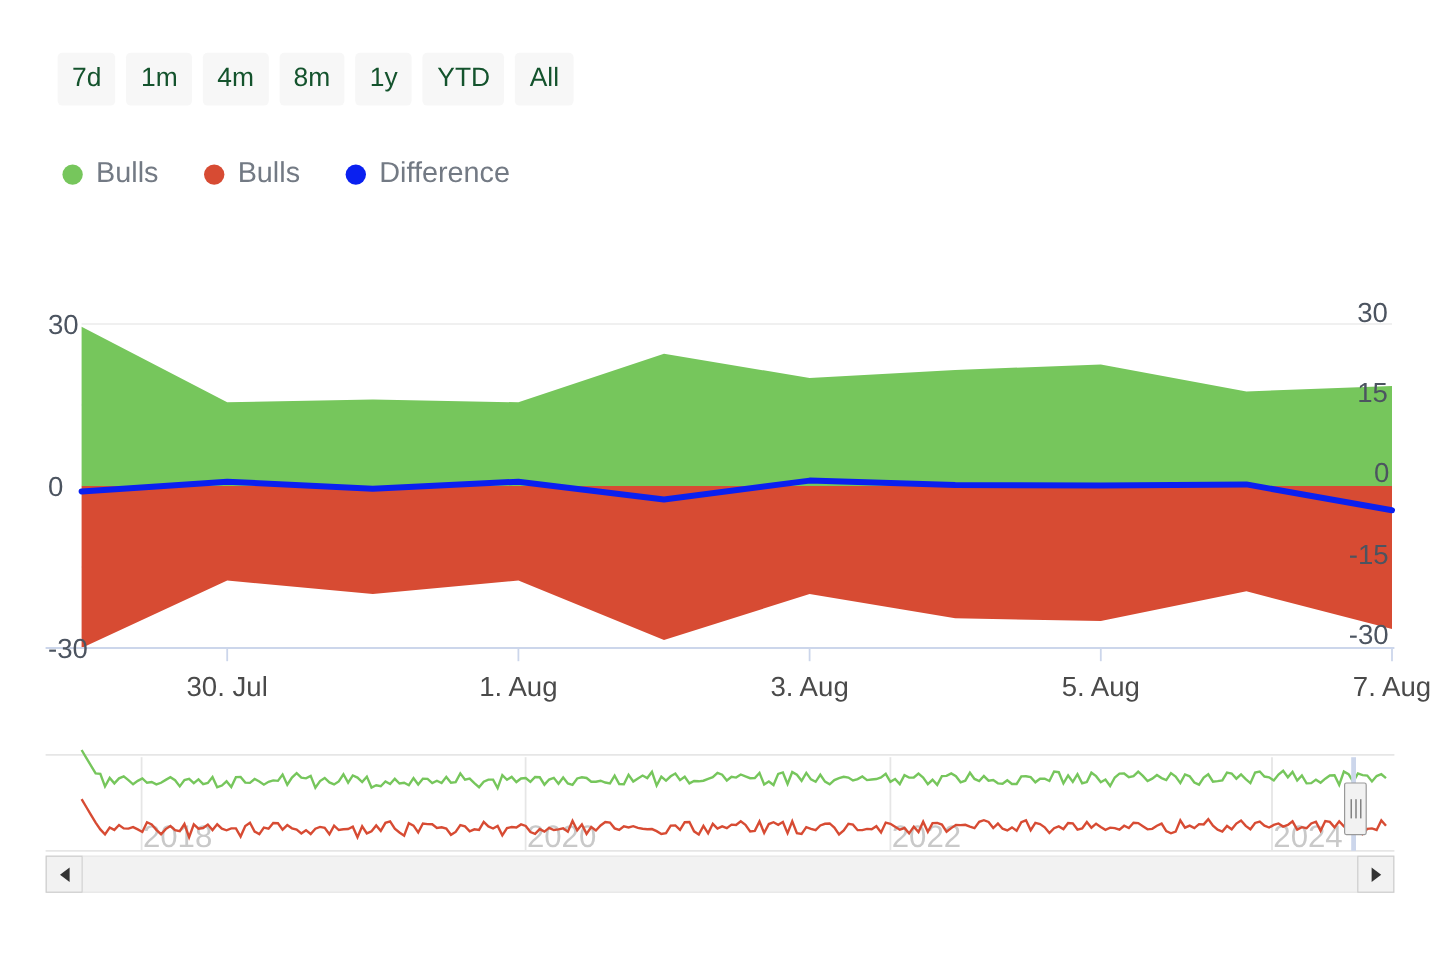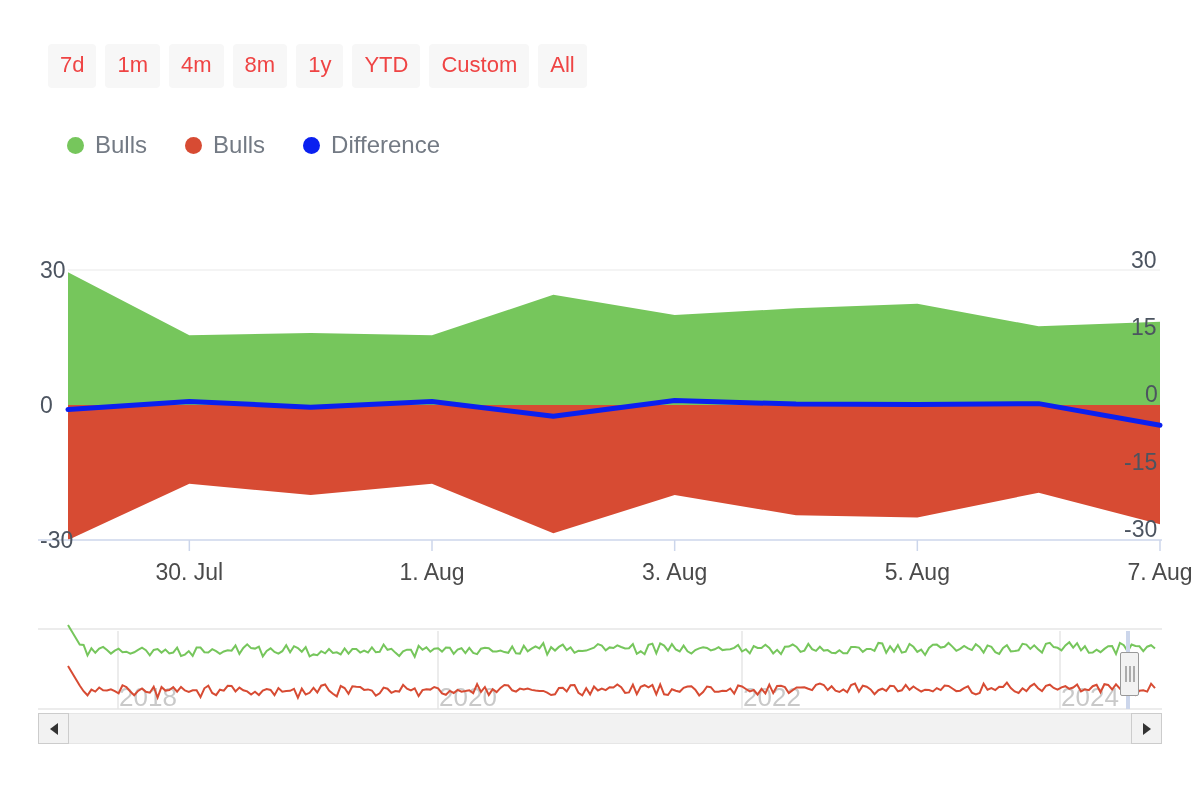--- a/index.html
+++ b/index.html
@@ -21,33 +21,33 @@
     left: 48px;
     top: 44px;
     display: flex;
     gap: 9px;
     align-items: flex-start;
   }
   .range-btn {
     background: #f7f7f7;
     border: none;
     border-radius: 4px;
-    color: #ef4444;
+    color: #14532d;
     font-family: "Liberation Sans", sans-serif;
     font-size: 22px;
     line-height: 1;
     padding: 10px 12px 12px 12px;
     cursor: pointer;
     white-space: nowrap;
   }
 
   
   #legend {
     position: absolute;
-    left: 67px;
+    left: 52px;
     top: 133px;
     display: flex;
     align-items: center;
     gap: 38px;
   }
   .legend-item {
     display: flex;
     align-items: center;
     gap: 11px;
     cursor: pointer;
@@ -181,21 +181,20 @@
 </head>
 <body>
 
 <div id="range-selector">
     <button class="range-btn">7d</button>
     <button class="range-btn">1m</button>
     <button class="range-btn">4m</button>
     <button class="range-btn">8m</button>
     <button class="range-btn">1y</button>
     <button class="range-btn">YTD</button>
-    <button class="range-btn">Custom</button>
     <button class="range-btn">All</button>
   </div>
 
 <div id="legend">
     <div class="legend-item">
       <span class="legend-dot" style="background: rgb(118, 198, 92);"></span>
       <span class="legend-label">Bulls</span>
     </div>
     <div class="legend-item">
       <span class="legend-dot" style="background: rgb(215, 75, 51);"></span>

